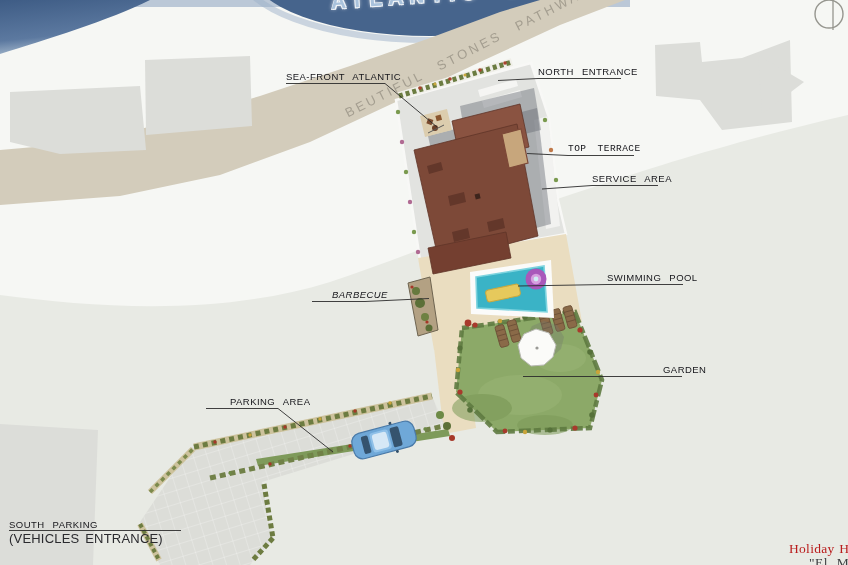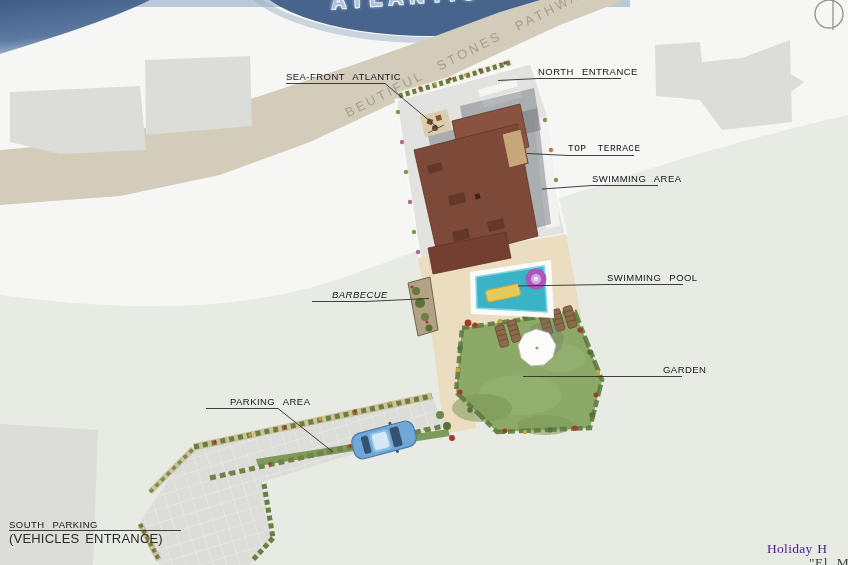--- a/index.html
+++ b/index.html
@@ -33,22 +33,22 @@
     text-shadow:1px 1px 0 #f2f5f8,-1px 1px 0 #f2f5f8,1px -1px 0 #dfe7ef,0 0 4px #ffffff;
     transform:rotate(-4deg);transform-origin:left top;
   }
   .lbl-pathway{
     left:346px;top:106px;
     font-size:13px;letter-spacing:3px;word-spacing:10px;
     color:#a49e90;
     transform:rotate(-27deg);transform-origin:0 50%;
   }
   .lbl-title1{
-    left:767px;top:541px;
-    font:13.5px "Liberation Serif",serif;color:#4c1d95;letter-spacing:.3px;word-spacing:1px;
+    left:789px;top:541px;
+    font:13.5px "Liberation Serif",serif;color:#b91c1c;letter-spacing:.3px;word-spacing:1px;
   }
   .lbl-title2{
     left:809px;top:555px;
     font:13.5px "Liberation Serif",serif;color:#3f3f42;
   }
 </style>
 </head>
 <body>
 
 <div class="stage">
@@ -289,21 +289,21 @@
     <polyline points="9,530.5 181,530.5"></polyline>
   </g>
 </svg>
 
   <div class="lbl lbl-ocean">ATLANTIC OCEAN</div>
   <div class="lbl lbl-pathway">BEUTIFUL STONES PATHWAY</div>
 
   <div class="lbl lbl-sea-front">SEA-FRONT ATLANTIC</div>
   <div class="lbl lbl-north">NORTH ENTRANCE</div>
   <div class="lbl lbl-top-terrace">TOP TERRACE</div>
-  <div class="lbl lbl-service">SWIMMING AREA</div>
+  <div class="lbl lbl-service">SERVICE AREA</div>
   <div class="lbl lbl-pool">SWIMMING POOL</div>
   <div class="lbl lbl-barbecue">BARBECUE</div>
   <div class="lbl lbl-garden">GARDEN</div>
   <div class="lbl lbl-parking">PARKING AREA</div>
   <div class="lbl lbl-south">SOUTH PARKING</div>
   <div class="lbl lbl-south-sub">(VEHICLES ENTRANCE)</div>
 
   <div class="lbl lbl-title1">Holiday H</div>
   <div class="lbl lbl-title2">"El M</div>
 </div>

